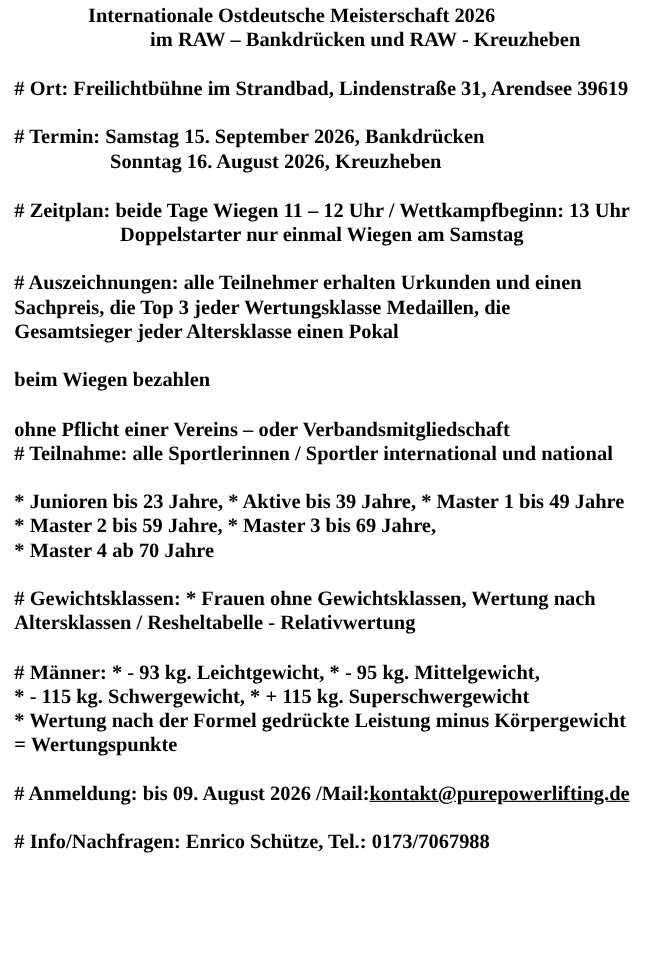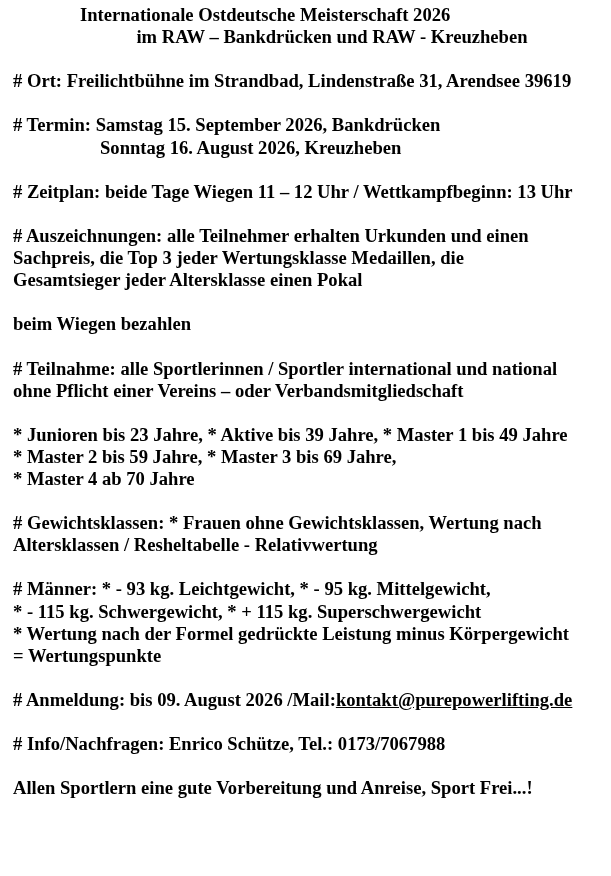--- a/index.html
+++ b/index.html
@@ -31,32 +31,33 @@
   <span class="blank line"></span>
 
   <span class="line"># Ort: Freilichtbühne im Strandbad, Lindenstraße 31, Arendsee 39619</span>
   <span class="blank line"></span>
 
   <span class="line"># Termin: Samstag 15. September 2026, Bankdrücken</span>
   <span class="line indent-termin">Sonntag 16. August 2026, Kreuzheben</span>
   <span class="blank line"></span>
 
   <span class="line"># Zeitplan: beide Tage Wiegen 11 – 12 Uhr / Wettkampfbeginn: 13 Uhr</span>
+  <span class="line indent-zeit">Doppelstarter nur einmal Wiegen am Samstag</span>
   <span class="blank line"></span>
 
   <span class="line"># Auszeichnungen: alle Teilnehmer erhalten Urkunden und einen</span>
   <span class="line">Sachpreis, die Top 3 jeder Wertungsklasse Medaillen, die</span>
   <span class="line">Gesamtsieger jeder Altersklasse einen Pokal</span>
   <span class="blank line"></span>
 
   <span class="line">beim Wiegen bezahlen</span>
   <span class="blank line"></span>
 
+  <span class="line">ohne Pflicht einer Vereins – oder Verbandsmitgliedschaft</span>
   <span class="line"># Teilnahme: alle Sportlerinnen / Sportler international und national</span>
-  <span class="line">ohne Pflicht einer Vereins – oder Verbandsmitgliedschaft</span>
   <span class="blank line"></span>
 
   <span class="line">* Junioren bis 23 Jahre, * Aktive bis 39 Jahre, * Master 1 bis 49 Jahre</span>
   <span class="line">* Master 2 bis 59 Jahre, * Master 3 bis 69 Jahre,</span>
   <span class="line">* Master 4 ab 70 Jahre</span>
   <span class="blank line"></span>
 
   <span class="line"># Gewichtsklassen: * Frauen ohne Gewichtsklassen, Wertung nach</span>
   <span class="line">Altersklassen / Resheltabelle - Relativwertung</span>
   <span class="blank line"></span>
@@ -66,14 +67,13 @@
   <span class="line">* Wertung nach der Formel gedrückte Leistung minus Körpergewicht</span>
   <span class="line">= Wertungspunkte</span>
   <span class="blank line"></span>
 
   <span class="line"><span># Anmeldung: bis 09. August 2026 /Mail:</span><a class="mail">kontakt@purepowerlifting.de</a></span>
   <span class="blank line"></span>
 
   <span class="line"># Info/Nachfragen: Enrico Schütze, Tel.: 0173/7067988</span>
   <span class="blank line"></span>
 
-  <span class="line">Allen Sportlern eine gute Vorbereitung und Anreise, Sport Frei...!</span>
 </div>
 
 </body></html>

